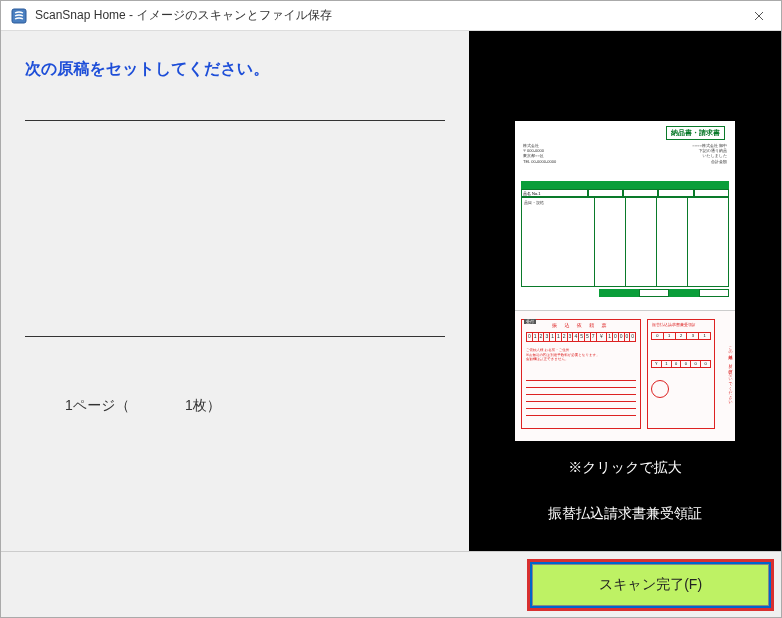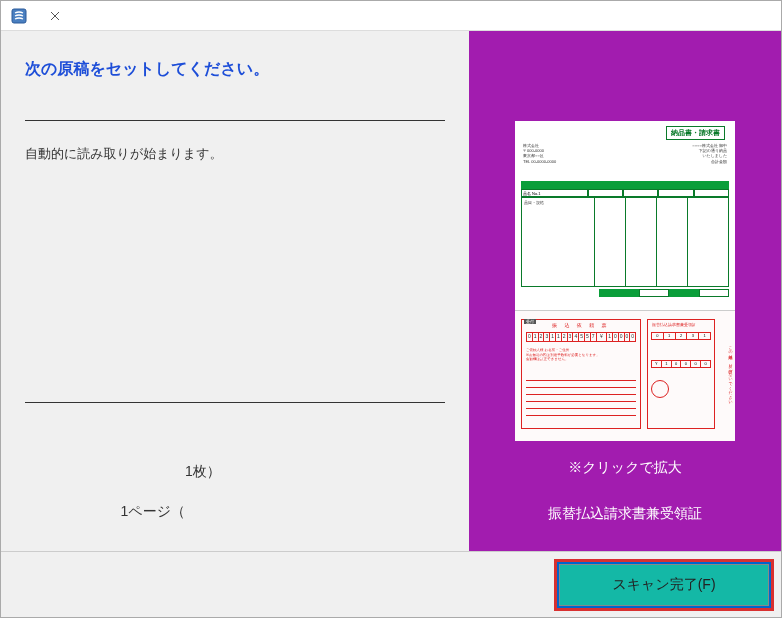--- a/index.html
+++ b/index.html
@@ -13,24 +13,24 @@
     .content { display: flex; height: 520px; }
     
     .left-panel { width: 468px; background: #f0f0f0; padding: 28px 24px 0 24px; position: relative; }
     .heading { font-size: 16px; font-weight: bold; color: #1d4ed8; margin-bottom: 40px; }
     .divider { border: none; border-top: 1px solid #333; margin: 0; }
     .subtext { font-size: 13px; color: #333; margin: 24px 0 24px 0; }
     .spacer-area { height: 215px; }
     .bottom-divider { margin-bottom: 60px; }
     .status-row { display: flex; font-size: 14px; color: #333; padding: 0 40px; }
     .status-label { width: 130px; text-align: right; }
-    .status-pages { width: 120px; text-align: right; margin-top: 40px; }
+    .status-pages { width: 120px; text-align: left; }
     .status-sheets { flex: 1; padding-right: 20px; }
     
-    .right-panel { flex: 1; background: #a21caf; display: flex; flex-direction: column; align-items: center; padding-top: 90px; }
+    .right-panel { flex: 1; background: #000000; display: flex; flex-direction: column; align-items: center; padding-top: 90px; }
     .preview-box { width: 220px; height: 320px; background: #fff; position: relative; overflow: hidden; cursor: pointer; }
     
     .doc-top { position: absolute; top: 0; left: 0; right: 0; height: 190px; border-bottom: 1px solid #ccc; }
     .doc-title { position: absolute; top: 5px; right: 10px; font-size: 7px; color: #0a7a2a; font-weight: bold; border: 1px solid #0a7a2a; padding: 1px 4px; }
     .doc-text1 { position: absolute; top: 22px; left: 8px; font-size: 4px; color: #333; line-height: 1.3; }
     .doc-text2 { position: absolute; top: 22px; right: 8px; font-size: 4px; color: #333; text-align: right; line-height: 1.3; }
     .green-header { position: absolute; top: 60px; left: 6px; right: 6px; height: 8px; background: #0a9e3a; }
     .green-row1 { position: absolute; top: 68px; left: 6px; right: 6px; height: 8px; display: flex; }
     .green-row1 > div { border: 0.5px solid #0a7a2a; flex: 1; font-size: 4px; padding: 1px; }
     .table-body { position: absolute; top: 76px; left: 6px; right: 6px; height: 90px; border: 0.5px solid #0a7a2a; }
@@ -63,44 +63,44 @@
     .red-nums3 > span { flex: 1; border-right: 0.5px solid #d22; text-align: center; }
     .red-nums3 > span:last-child { border-right: none; }
     .red-circle { position: absolute; top: 60px; left: 3px; width: 18px; height: 18px; border: 0.5px solid #d22; border-radius: 50%; }
     
     .red-vert { position: absolute; top: 8px; right: 2px; width: 10px; height: 110px; font-size: 4px; color: #d22; writing-mode: vertical-rl; text-align: center; }
     
     .click-hint { color: #fff; font-size: 14px; margin-top: 18px; }
     .last-scan-label { color: #fff; font-size: 14px; margin-top: 28px; }
     
     .footer { height: 67px; border-top: 1px solid #ccc; background: #f0f0f0; display: flex; align-items: center; justify-content: flex-end; padding-right: 12px; }
-    .finish-btn { width: 210px; height: 42px; background: #14b8a6; border: 1px solid #888; outline: 2px solid #0066cc; outline-offset: 0; box-shadow: 0 0 0 5px #d83030; font-size: 14px; color: #222; display: flex; align-items: center; justify-content: center; cursor: pointer; }
+    .finish-btn { width: 237px; height: 42px; background: #bef264; border: 1px solid #888; outline: 2px solid #0066cc; outline-offset: 0; box-shadow: 0 0 0 5px #d83030; font-size: 14px; color: #222; display: flex; align-items: center; justify-content: center; cursor: pointer; }
   </style>
 </head>
 <body>
 
 <div class="titlebar">
   <div class="titlebar-icon">
     <svg width="16" height="16" viewBox="0 0 16 16">
       <rect x="1" y="1" width="14" height="14" rx="2" fill="#4a7fc0" stroke="#2a5a9a" stroke-width="1"></rect>
       <path d="M4 5 Q8 3 12 5 M4 8 Q8 6 12 8 M4 11 Q8 9 12 11" stroke="#fff" stroke-width="1.3" fill="none"></path>
     </svg>
   </div>
+  <div class="titlebar-title">ScanSnap Home - イメージのスキャンとファイル保存</div>
   <div class="titlebar-close">
     <svg width="10" height="10" viewBox="0 0 10 10">
         <path d="M1 1 L9 9 M9 1 L1 9" stroke="currentColor" stroke-width="1"></path>
       </svg>
   </div>
 </div>
 
 <div class="content">
   <div class="left-panel">
     <div class="heading">次の原稿をセットしてください。</div>
     <hr class="divider">
-    <div class="subtext">自動的に読み取りが始まります。</div>
     <div class="spacer-area"></div>
     <hr class="divider bottom-divider">
     <div class="status-row">
       <span class="status-pages">
         <span>1</span><span>ページ（</span>
       </span>
       <span class="status-sheets">
         <span>1</span><span>枚）</span>
       </span>
     </div>

